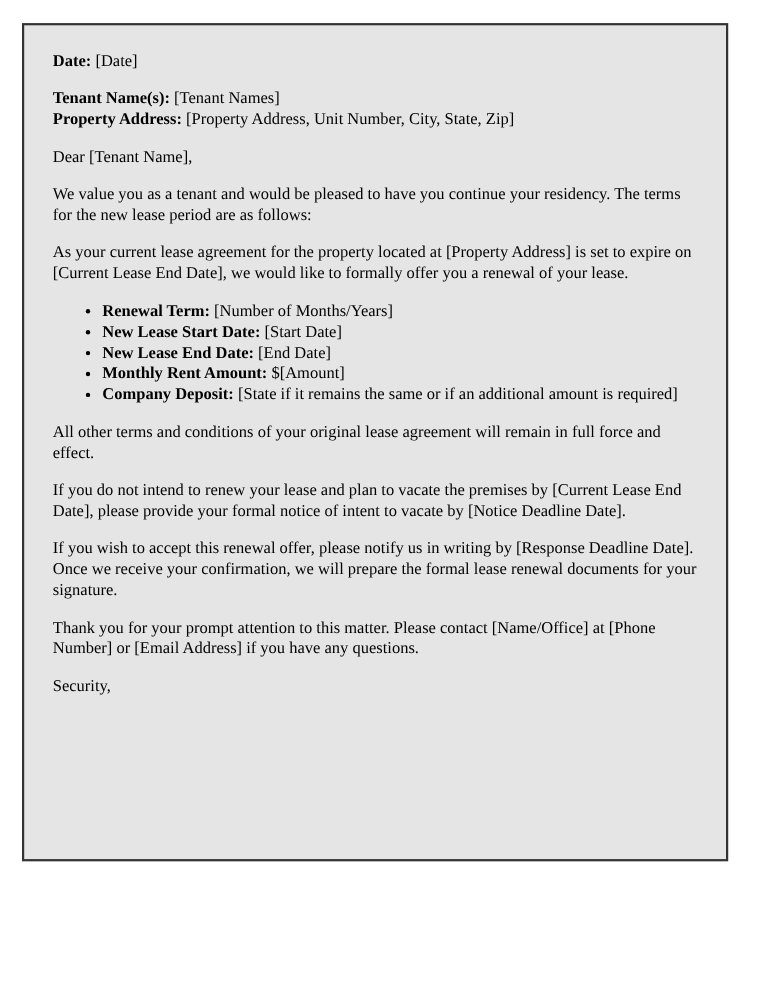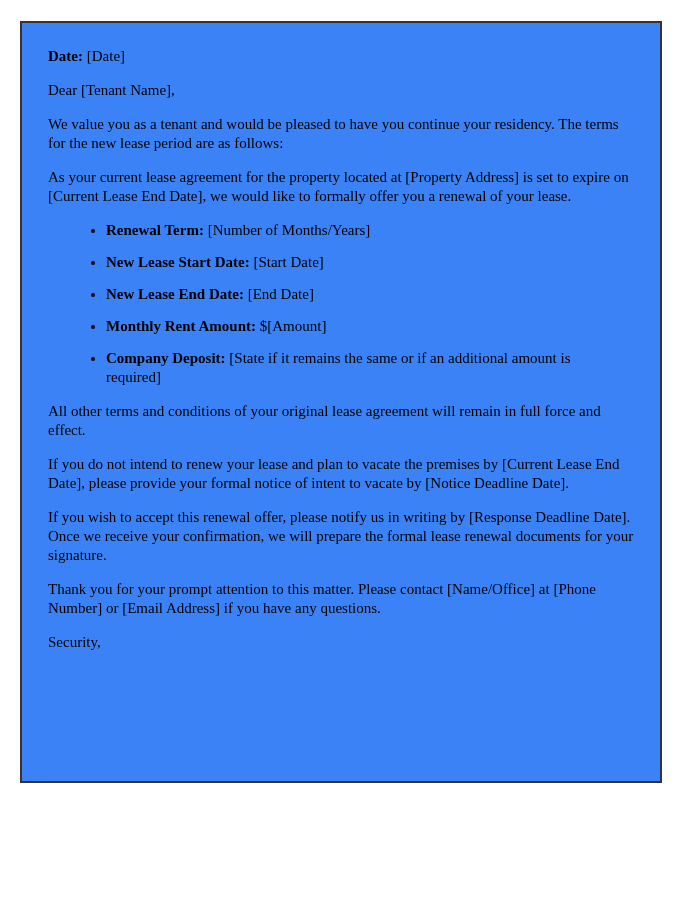--- a/index.html
+++ b/index.html
@@ -15,51 +15,53 @@
     width: 700px;
     height: 900px;
     background: #ffffff;
   }
   .page {
     position: absolute;
     left: 20px;
     top: 21px;
     width: 642px;
     height: 762px;
-    background: #3b82f6;
+    background: #e5e5e5;
     border: 2px solid #333333;
     padding: 9px 26px 20px 26px;
     font-family: "Liberation Serif", "DejaVu Serif", serif;
     font-size: 15px;
     line-height: 19px;
     color: #000000;
     overflow: hidden;
   }
   .page p {
     margin: 15px 0;
   }
   .page ul {
     margin: 15px 0;
     padding-left: 45px;
     list-style-type: disc;
   }
   .page li {
-    margin: 13px;
+    margin: 0;
     padding: 0;
   }
   strong { font-weight: bold; }
 </style>
 </head>
 <body>
 
 <div class="canvas">
   <div class="page">
 
     <p><strong>Date:</strong> <span>[Date]</span></p>
 
+    <p><strong>Tenant Name(s):</strong> <span>[Tenant Names]</span><br>
+    <strong>Property Address:</strong> <span>[Property Address, Unit Number, City, State, Zip]</span></p>
 
     <p>Dear [Tenant Name],</p>
 
     <p>We value you as a tenant and would be pleased to have you continue your residency. The terms for the new lease period are as follows:</p>
 
     <p>As your current lease agreement for the property located at [Property Address] is set to expire on [Current Lease End Date], we would like to formally offer you a renewal of your lease.</p>
 
     <ul>
       <li><strong>Renewal Term:</strong> <span>[Number of Months/Years]</span></li>
       <li><strong>New Lease Start Date:</strong> <span>[Start Date]</span></li>

